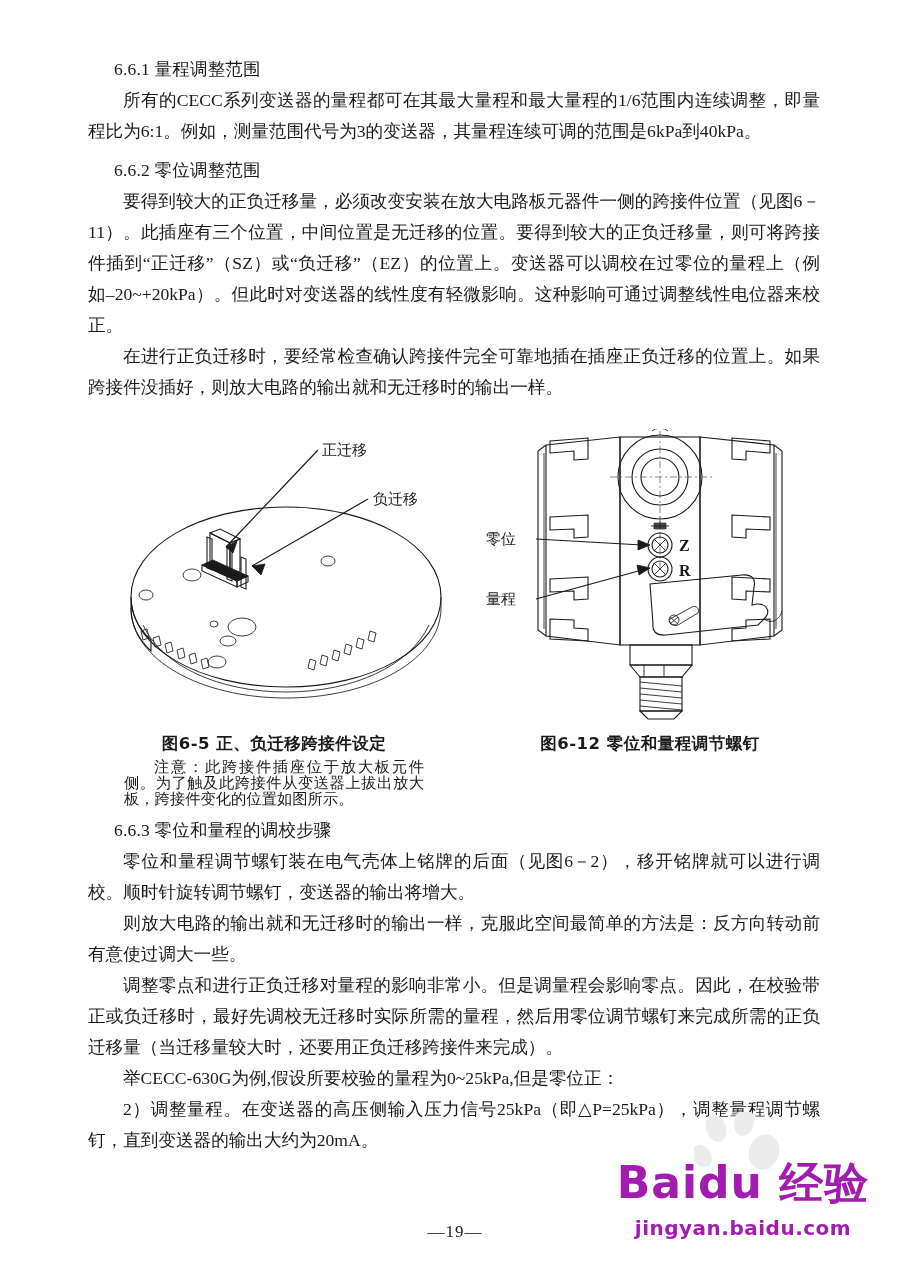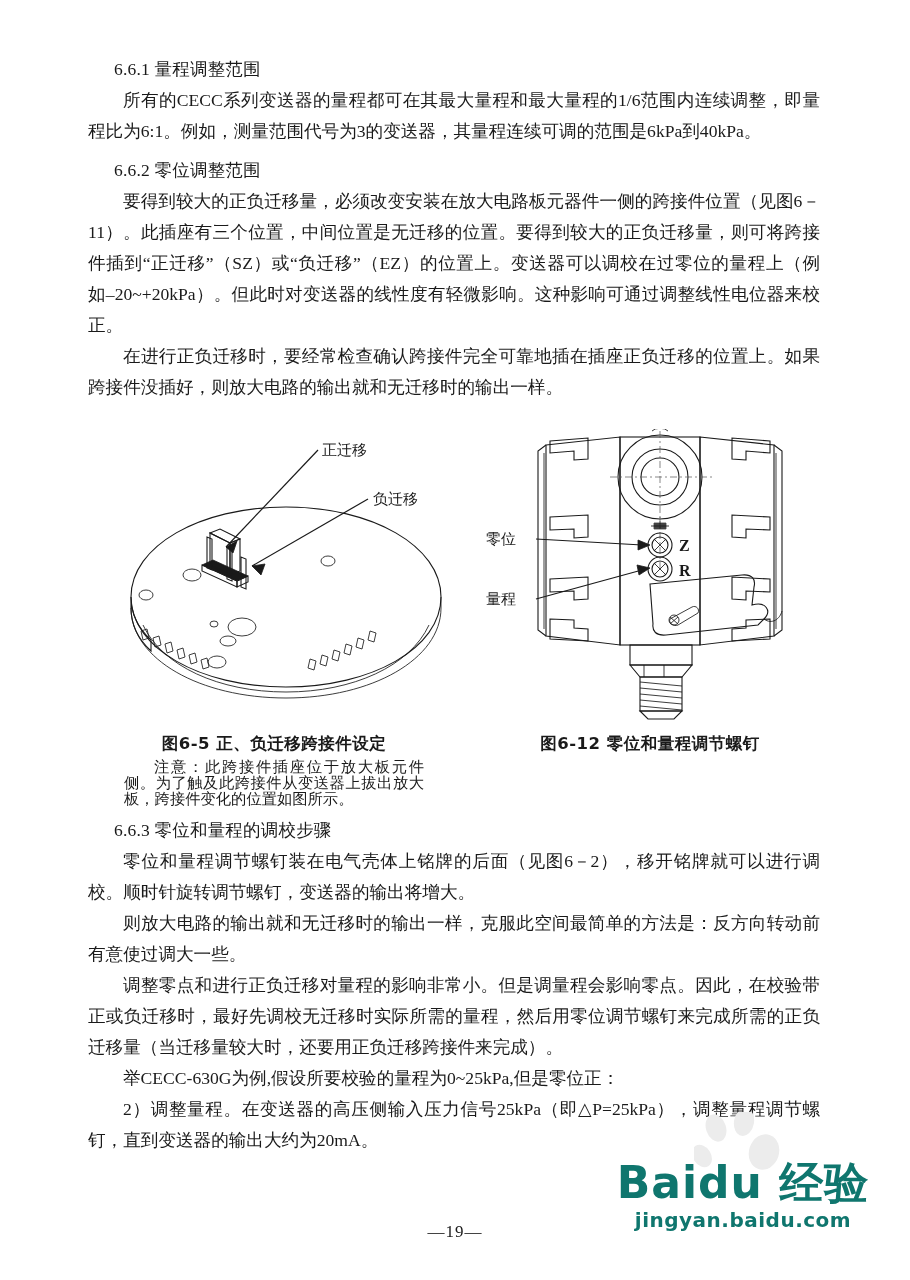--- a/index.html
+++ b/index.html
@@ -99,33 +99,33 @@
     opacity:1;
   }
   .wm-text{
     position:absolute;
     left:0; top:42px;
     width:290px;
     text-align:center;
     font-family:"DejaVu Sans","Liberation Sans",sans-serif;
     font-size:44px;
     font-weight:700;
-    color:#0f766e;
+    color:#a21caf;
     letter-spacing:1px;
     white-space:nowrap;
   }
   .wm-sub{
     position:absolute;
-    left:0; top:96px;
+    left:0; top:104px;
     width:290px;
     text-align:center;
     font-family:"DejaVu Sans","Liberation Sans",sans-serif;
     font-size:20px;
     font-weight:700;
-    color:#0f766e;
+    color:#a21caf;
     letter-spacing:0.5px;
   }
   .wm-paw{position:absolute;left:96px;top:0px;}
 
   svg{display:block;}
   .fl{fill:none;stroke:#1a1a1a;stroke-width:1.1;}
   .fl-thin{fill:none;stroke:#1a1a1a;stroke-width:0.85;}
   .fl-dash{fill:none;stroke:#555;stroke-width:0.7;stroke-dasharray:7 3 2 3;}
   .solidblk{fill:#1a1a1a;stroke:#1a1a1a;stroke-width:0.8;}
   .lead{fill:none;stroke:#1a1a1a;stroke-width:1.2;}

